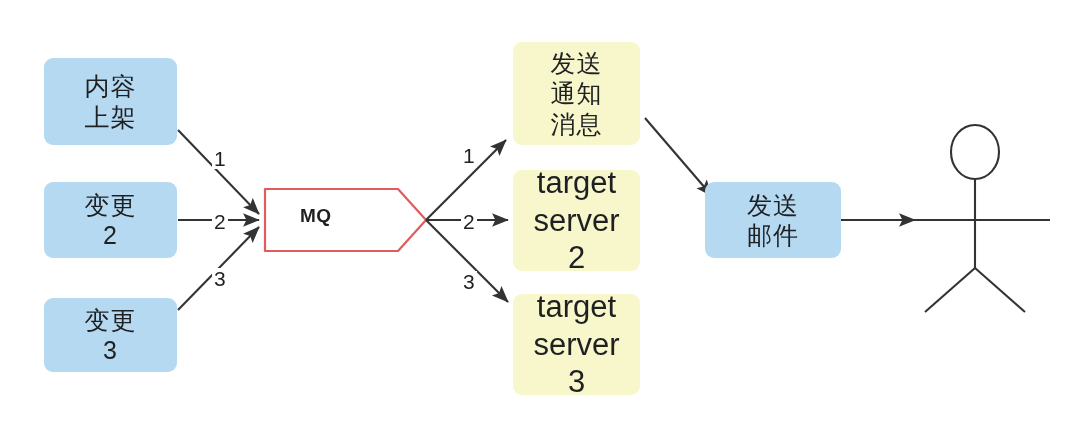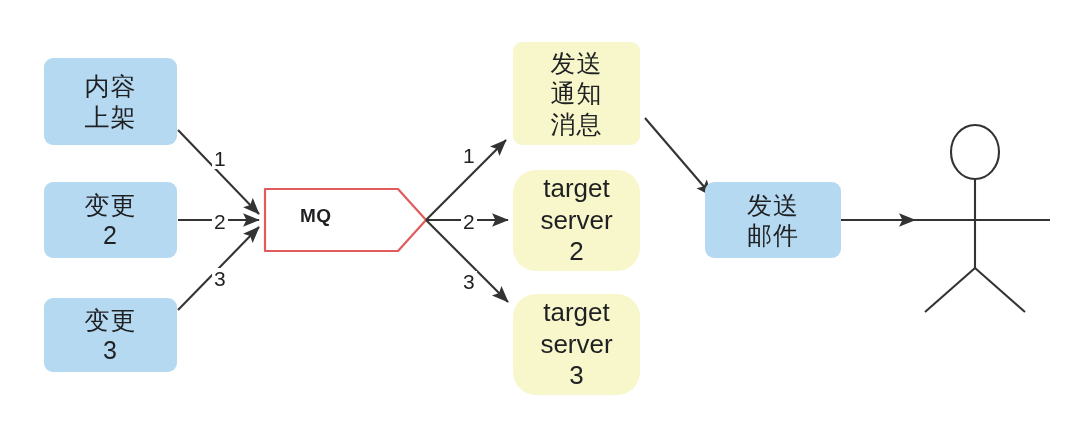--- a/index.html
+++ b/index.html
@@ -43,22 +43,21 @@
   }
   .node-yellow {
     background: #f8f6cb;
     border-radius: 9px;
   }
   .cjk {
     font-size: 25px;
     letter-spacing: 1px;
   }
   .latin {
-    font-size: 26px;
-    border-radius: 23px;
+    font-size: 31px;
   }
   .node span {
     display: block;
     white-space: nowrap;
   }
   .mq-label {
     position: absolute;
     z-index: 6;
     font-size: 19px;
     font-weight: bold;

